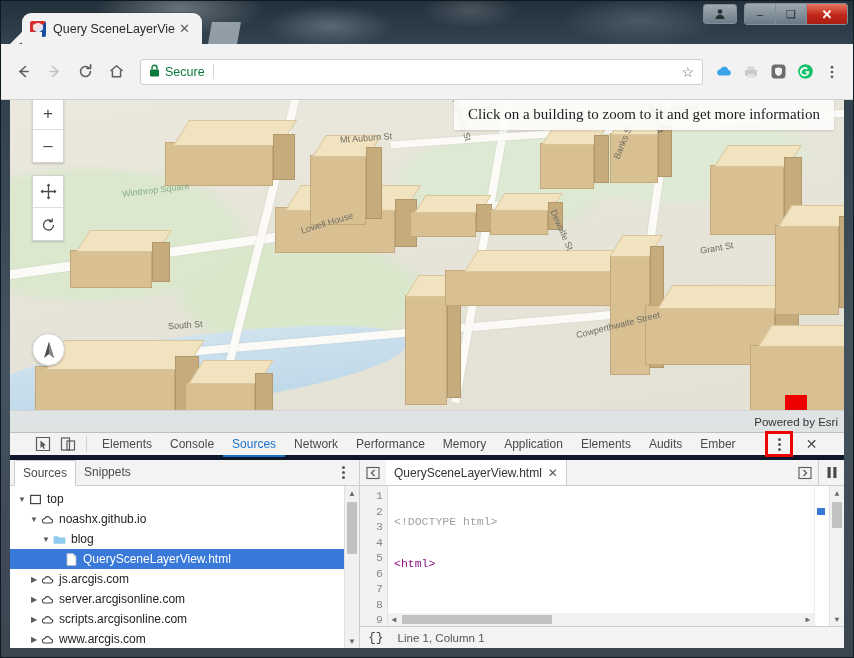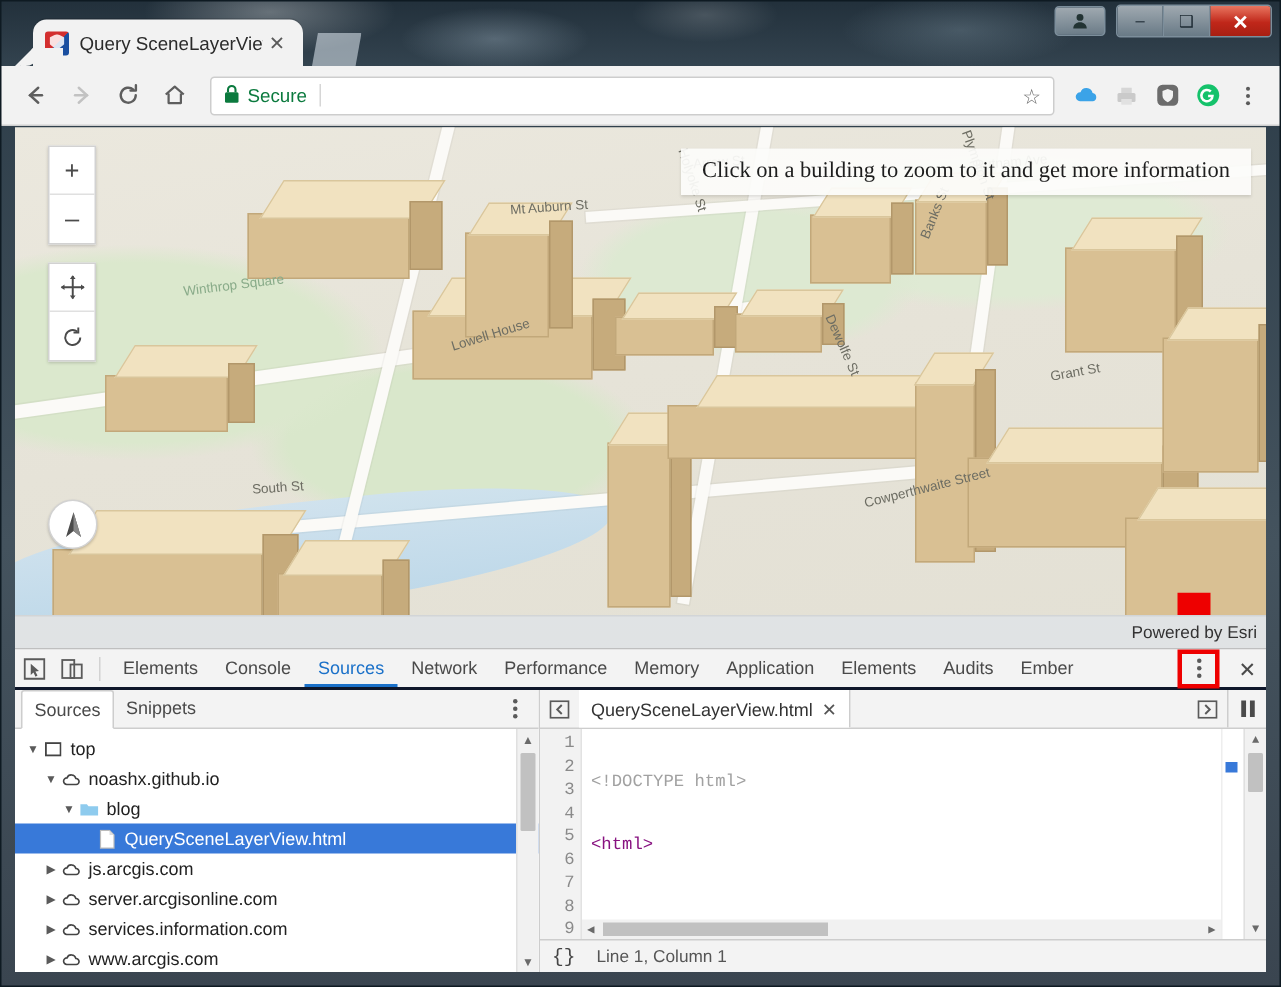--- a/index.html
+++ b/index.html
@@ -83,21 +83,21 @@
   .tabtitle { font-size:12.5px; color:#2b2b2b; white-space:nowrap; overflow:hidden; flex:1; }
   .tabclose { font-size:13px; color:#5a5a5a; padding:0 4px; }
   .newtab {
     position:absolute; left:208px; top:9px; width:33px; height:22px;
     background:rgba(210,220,228,.60);
     clip-path: polygon(12% 0,100% 0,88% 100%,0 100%);
   }
 
   
   #navbar {
-    position:absolute; left:0; top:44px; width:854px; height:40px;
+    position:absolute; left:0; top:44px; width:854px; height:56px;
     background:#f2f2f2; z-index:11;
     display:flex; align-items:center; padding:0 10px;
     border-bottom:1px solid #cfcfcf;
   }
   .navicon { width:26px; height:26px; display:flex; align-items:center; justify-content:center; margin-right:5px; color:#5e5e5e; }
   .navicon.dim { color:#c2c2c2; }
   .omnibox {
     flex:1; height:26px; margin:0 6px 0 6px;
     background:#fff; border:1px solid #cdcdcd; border-radius:3px;
     display:flex; align-items:center; padding:0 8px;
@@ -198,22 +198,22 @@
   #attrib .att { white-space:nowrap; overflow:hidden; }
 
   
   #devtools {
     position:absolute; left:10px; top:432px; width:834px; height:216px;
     background:#f3f3f3; border-top:1px solid #bfbfbf; z-index:8;
     display:flex; flex-direction:column;
   }
   #dt-toolbar {
     height:27px; display:flex; align-items:center;
-    border-bottom:2px solid #0f172a; background:#f3f3f3;
-    padding:0 0; position:relative;
+    border-bottom:5px solid #0f172a; background:#f3f3f3;
+    padding:0 20px; position:relative;
   }
   .dtico { width:25px; height:23px; display:flex; align-items:center; justify-content:center; color:#5a5a5a; }
   .dtdiv { width:1px; height:16px; background:#d2d2d2; margin:0 6px; }
   .dttab {
     font-size:12px; color:#4a4a4a; padding:5px 9px 4px; white-space:nowrap;
     border-bottom:2px solid transparent;
   }
   .dttab.active { color:#1b71c9; border-bottom-color:#1b71c9; }
   .dt-right { margin-left:auto; display:flex; align-items:center; }
   .dotmenu { width:20px; height:20px; display:flex; align-items:center; justify-content:center; flex-direction:column; gap:2px; }
@@ -646,21 +646,21 @@
             <span>server.arcgisonline.com</span>
           </div>
 
           <div class="trow" style="padding-left:18px;">
             <span class="tw">▶</span>
             <span class="ticon">
               <svg width="13" height="10" viewBox="0 0 13 10">
                   <path d="M3.5 9a2.2 2.2 0 0 1 .2-4.4A3.1 3.1 0 0 1 9.6 5a2 2 0 0 1 .2 4z" fill="none" stroke="#444" stroke-width="1.1"></path>
                 </svg>
             </span>
-            <span>services.information.com</span>
+            <span>scripts.arcgisonline.com</span>
           </div>
 
           <div class="trow" style="padding-left:18px;">
             <span class="tw">▶</span>
             <span class="ticon">
               <svg width="13" height="10" viewBox="0 0 13 10">
                   <path d="M3.5 9a2.2 2.2 0 0 1 .2-4.4A3.1 3.1 0 0 1 9.6 5a2 2 0 0 1 .2 4z" fill="none" stroke="#444" stroke-width="1.1"></path>
                 </svg>
             </span>
             <span>www.arcgis.com</span>

